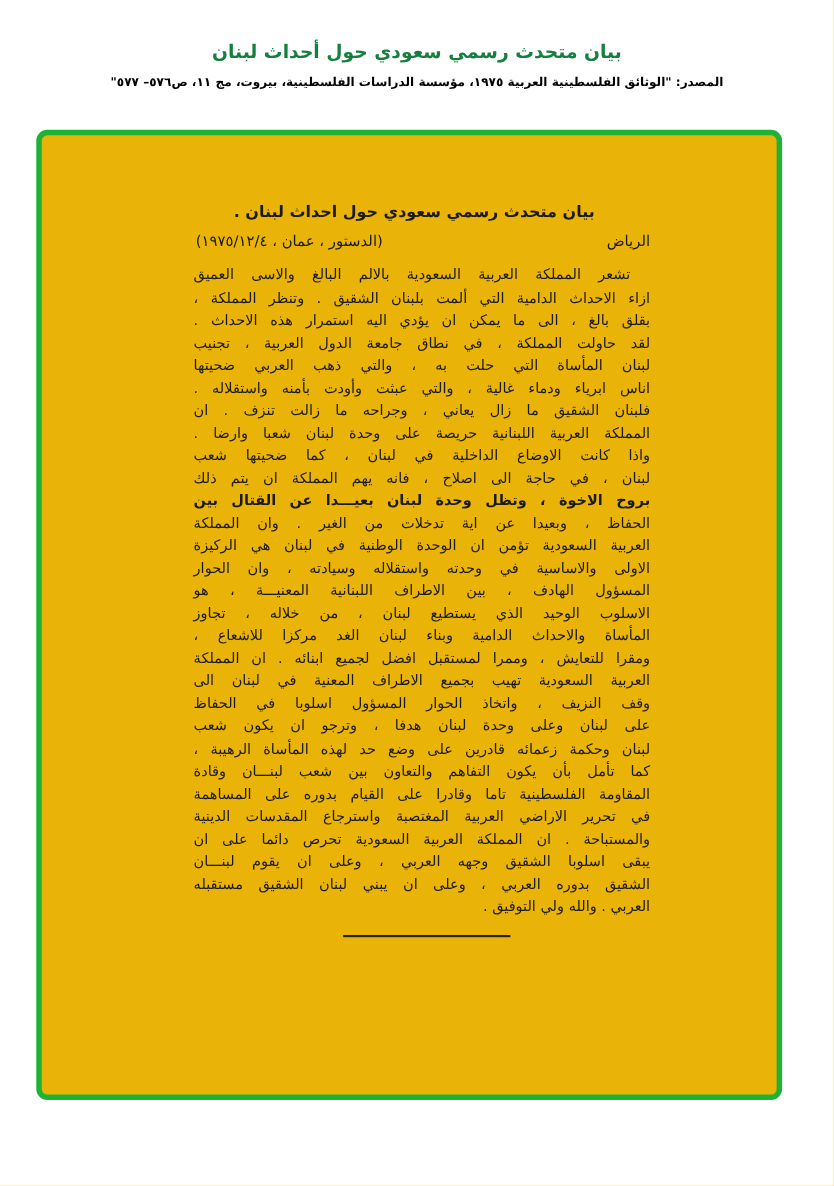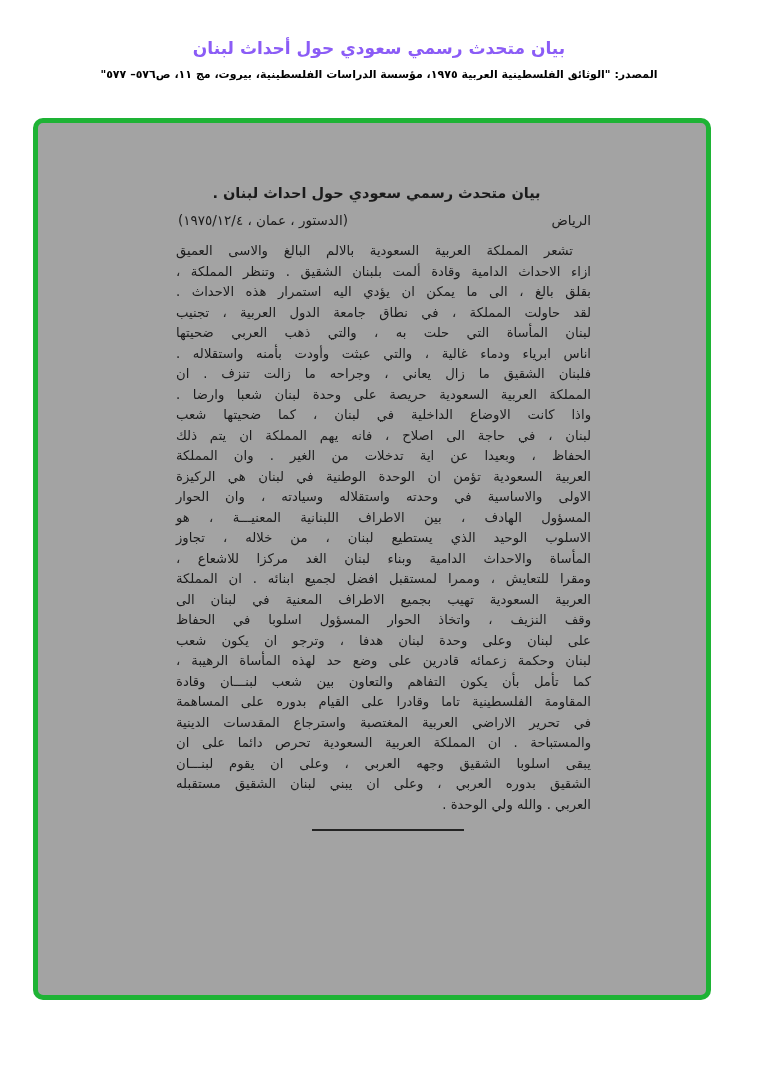--- a/index.html
+++ b/index.html
@@ -15,38 +15,38 @@
   
   .page-header {
     position: absolute;
     top: 38px; left: 0; right: 0;
     text-align: center;
     direction: rtl;
   }
   .header-title {
     font-size: 17px;
     font-weight: bold;
-    color: #8b5cf6;
+    color: #15803d;
     margin: 0 0 10px 0;
   }
   .header-source {
     font-size: 11px;
     font-weight: bold;
     color: #000;
   }
 
   
   .scan-frame {
     position: absolute;
     left: 33px; top: 118px;
     width: 678px; height: 882px;
     border: 5px solid var(--frame-green, #1eb335);
     border-radius: 10px;
     box-sizing: border-box;
-    background: #a3a3a3;
+    background: #eab308;
   }
 
   
   .doc {
     direction: rtl;
     padding: 62px 115px 0 138px; 
     color: #1b1b1b;
   }
   .doc-title {
     text-align: center;
@@ -98,43 +98,44 @@
 
 <div class="scan-frame">
   <div class="doc">
     <div class="doc-title">بيان متحدث رسمي سعودي حول احداث لبنان .</div>
     <div class="dateline">
       <span class="city">الرياض</span>
       <span class="src">(الدستور ، عمان ، ١٩٧٥/١٢/٤)</span>
     </div>
     <div class="doc-body">
         <div class="body-line indent">تشعر المملكة العربية السعودية بالالم البالغ والاسى العميق</div>
-        <div class="body-line">ازاء الاحداث الدامية وقادة ألمت بلبنان الشقيق . وتنظر المملكة ،</div>
+        <div class="body-line">ازاء الاحداث الدامية التي ألمت بلبنان الشقيق . وتنظر المملكة ،</div>
         <div class="body-line">بقلق بالغ ، الى ما يمكن ان يؤدي اليه استمرار هذه الاحداث .</div>
         <div class="body-line">لقد حاولت المملكة ، في نطاق جامعة الدول العربية ، تجنيب</div>
         <div class="body-line">لبنان المأساة التي حلت به ، والتي ذهب العربي ضحيتها</div>
         <div class="body-line">اناس ابرياء ودماء غالية ، والتي عبثت وأودت بأمنه واستقلاله .</div>
         <div class="body-line">فلبنان الشقيق ما زال يعاني ، وجراحه ما زالت تنزف . ان</div>
-        <div class="body-line">المملكة العربية السعودية حريصة على وحدة لبنان شعبا وارضا .</div>
+        <div class="body-line">المملكة العربية اللبنانية حريصة على وحدة لبنان شعبا وارضا .</div>
         <div class="body-line">واذا كانت الاوضاع الداخلية في لبنان ، كما ضحيتها شعب</div>
         <div class="body-line">لبنان ، في حاجة الى اصلاح ، فانه يهم المملكة ان يتم ذلك</div>
+        <div class="body-line bold">بروح الاخوة ، وتظل وحدة لبنان بعيـــدا عن القتال بين</div>
         <div class="body-line">الحفاظ ، وبعيدا عن اية تدخلات من الغير . وان المملكة</div>
         <div class="body-line">العربية السعودية تؤمن ان الوحدة الوطنية في لبنان هي الركيزة</div>
         <div class="body-line">الاولى والاساسية في وحدته واستقلاله وسيادته ، وان الحوار</div>
         <div class="body-line">المسؤول الهادف ، بين الاطراف اللبنانية المعنيـــة ، هو</div>
         <div class="body-line">الاسلوب الوحيد الذي يستطيع لبنان ، من خلاله ، تجاوز</div>
         <div class="body-line">المأساة والاحداث الدامية وبناء لبنان الغد مركزا للاشعاع ،</div>
         <div class="body-line">ومقرا للتعايش ، وممرا لمستقبل افضل لجميع ابنائه . ان المملكة</div>
         <div class="body-line">العربية السعودية تهيب بجميع الاطراف المعنية في لبنان الى</div>
         <div class="body-line">وقف النزيف ، واتخاذ الحوار المسؤول اسلوبا في الحفاظ</div>
         <div class="body-line">على لبنان وعلى وحدة لبنان هدفا ، وترجو ان يكون شعب</div>
         <div class="body-line">لبنان وحكمة زعمائه قادرين على وضع حد لهذه المأساة الرهيبة ،</div>
         <div class="body-line">كما تأمل بأن يكون التفاهم والتعاون بين شعب لبنـــان وقادة</div>
         <div class="body-line">المقاومة الفلسطينية تاما وقادرا على القيام بدوره على المساهمة</div>
         <div class="body-line">في تحرير الاراضي العربية المغتصبة واسترجاع المقدسات الدينية</div>
         <div class="body-line">والمستباحة . ان المملكة العربية السعودية تحرص دائما على ان</div>
         <div class="body-line">يبقى اسلوبا الشقيق وجهه العربي ، وعلى ان يقوم لبنـــان</div>
         <div class="body-line">الشقيق بدوره العربي ، وعلى ان يبني لبنان الشقيق مستقبله</div>
-        <div class="body-line last">العربي . والله ولي الوحدة .</div>
+        <div class="body-line last">العربي . والله ولي التوفيق .</div>
       </div>
     <div class="separator-rule"></div>
   </div>
 </div>
 
 </body></html>

